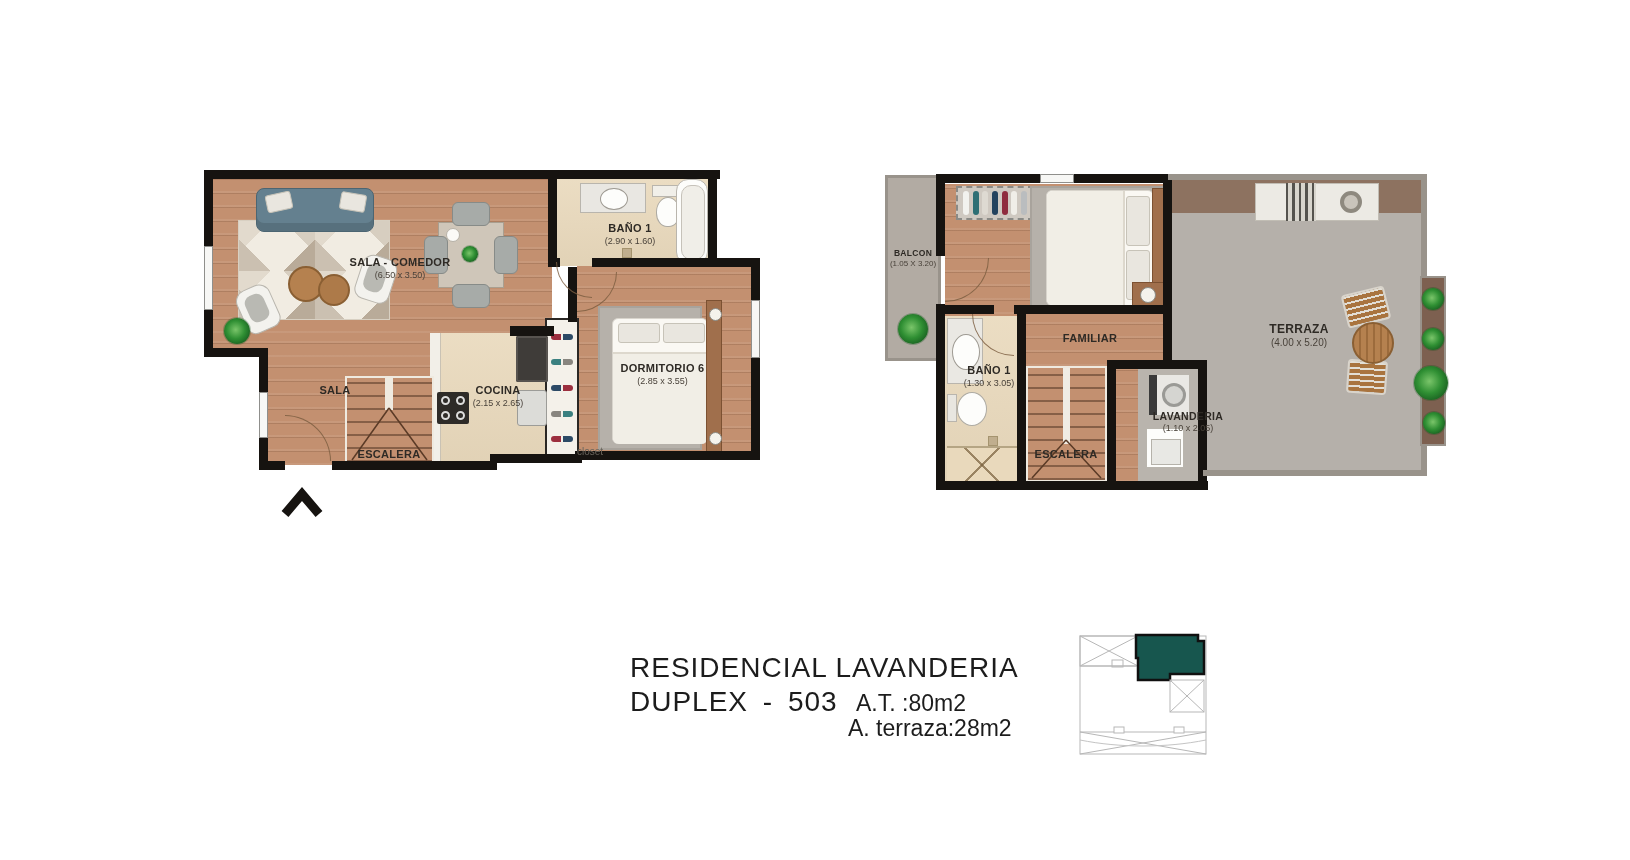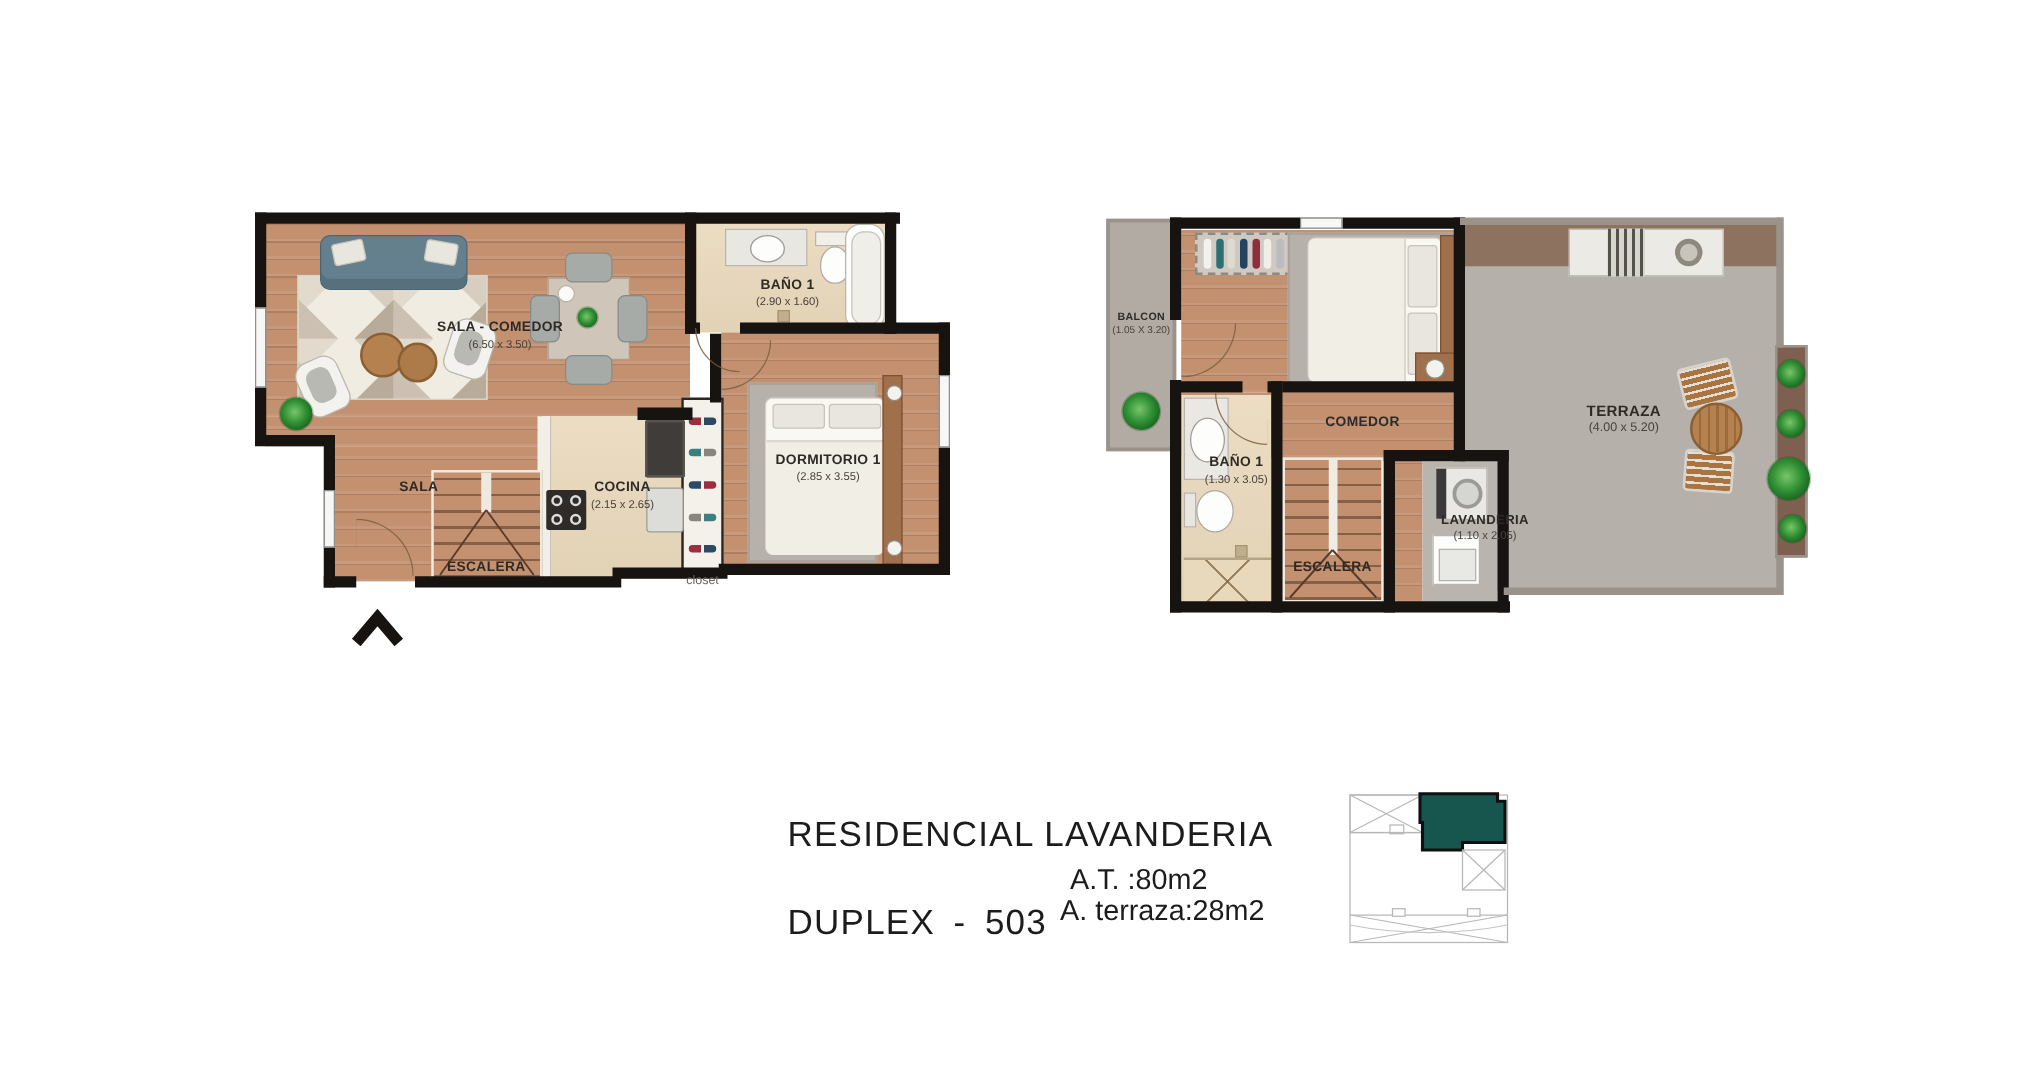--- a/index.html
+++ b/index.html
@@ -152,34 +152,34 @@
 
   <div class="room-label" style="left:330px;top:256px;width:140px;">
     <div class="rl-name">SALA - COMEDOR</div>
     <div class="rl-dims">(6.50 x 3.50)</div>
   </div>
   <div class="room-label" style="left:575px;top:222px;width:110px;">
     <div class="rl-name">BAÑO 1</div>
     <div class="rl-dims">(2.90 x 1.60)</div>
   </div>
   <div class="room-label" style="left:600px;top:362px;width:125px;">
-    <div class="rl-name">DORMITORIO 1</div>
+    <div class="rl-name">DORMITORIO 6</div>
     <div class="rl-dims">(2.85 x 3.55)</div>
   </div>
   <div class="room-label" style="left:452px;top:384px;width:92px;">
     <div class="rl-name">COCINA</div>
     <div class="rl-dims">(2.15 x 2.65)</div>
   </div>
   <div class="room-label" style="left:305px;top:384px;width:60px;">
     <div class="rl-name">SALA</div>
   </div>
   <div class="room-label" style="left:344px;top:448px;width:90px;">
     <div class="rl-name">ESCALERA</div>
   </div>
-  <div class="room-label" style="left:540px;top:446px;width:44px;margin-top:13px;">
+  <div class="room-label" style="left:568px;top:446px;width:44px;">
     <div style="font-size:10px;color:#6a655d;">closet</div>
   </div>
 
   <div class="conc" style="left:1168px;top:180px;width:258px;height:293px;"></div>
   <div class="abs" style="left:1168px;top:180px;width:258px;height:33px;background:#8d7260;"></div>
   <div class="abs" style="left:885px;top:175px;width:56px;height:186px;background:#b2aba3;border:3px solid #99938b;box-sizing:border-box;"></div>
   <div class="wood" style="left:945px;top:184px;width:220px;height:130px;"></div>
   <div class="wood" style="left:945px;top:314px;width:220px;height:52px;"></div>
   <div class="wood" style="left:1116px;top:366px;width:22px;height:116px;"></div>
   <div class="tile" style="left:945px;top:316px;width:72px;height:166px;"></div>
@@ -259,40 +259,40 @@
 
   <div class="win" style="left:1040px;top:174px;width:34px;height:9px;"></div>
   <div class="arc arc-br" style="left:945px;top:258px;width:44px;height:44px;"></div>
   <div class="arc arc-bl" style="left:972px;top:314px;width:42px;height:42px;"></div>
 
   <div class="room-label" style="left:868px;top:248px;width:90px;">
     <div class="rl-name" style="font-size:8.5px;">BALCON</div>
     <div class="rl-dims" style="font-size:8px;">(1.05 X 3.20)</div>
   </div>
   <div class="room-label" style="left:1050px;top:332px;width:80px;">
-    <div class="rl-name">COMEDOR</div>
+    <div class="rl-name">FAMILIAR</div>
   </div>
   <div class="room-label" style="left:943px;top:364px;width:92px;">
     <div class="rl-name">BAÑO 1</div>
     <div class="rl-dims">(1.30 x 3.05)</div>
   </div>
   <div class="room-label" style="left:1020px;top:448px;width:92px;">
     <div class="rl-name">ESCALERA</div>
   </div>
   <div class="room-label" style="left:1130px;top:410px;width:116px;">
     <div class="rl-name" style="font-size:10.5px;">LAVANDERIA</div>
     <div class="rl-dims">(1.10 x 2.05)</div>
   </div>
   <div class="room-label" style="left:1240px;top:322px;width:118px;">
     <div class="rl-name" style="font-size:12px;">TERRAZA</div>
     <div class="rl-dims" style="font-size:10px;">(4.00 x 5.20)</div>
   </div>
 
   <div class="title-txt" style="left:630px;top:652px;">RESIDENCIAL LAVANDERIA</div>
-  <div class="title-txt" style="left:630px;top:686px;word-spacing:6px;margin-top:36px;">DUPLEX - 503</div>
+  <div class="title-txt" style="left:630px;top:686px;word-spacing:6px;">DUPLEX - 503</div>
   <div class="area-txt" style="left:856px;top:690px;">A.T. :80m2</div>
   <div class="area-txt" style="left:848px;top:715px;">A. terraza:28m2</div>
 
   <svg class="abs" style="left:1078px;top:632px;" width="132" height="130" viewBox="0 0 132 130">
     <rect x="2" y="4" width="126" height="118" fill="none" stroke="#b7b7b7" stroke-width="1"></rect>
     <rect x="2" y="4" width="58" height="30" fill="none" stroke="#b7b7b7" stroke-width="1"></rect>
     <line x1="2" y1="4" x2="60" y2="34" stroke="#b7b7b7" stroke-width="1"></line>
     <line x1="60" y1="4" x2="2" y2="34" stroke="#b7b7b7" stroke-width="1"></line>
     <line x1="2" y1="34" x2="58" y2="34" stroke="#b7b7b7" stroke-width="1"></line>
     <rect x="34" y="28" width="11" height="7" fill="none" stroke="#b7b7b7" stroke-width="1"></rect>

